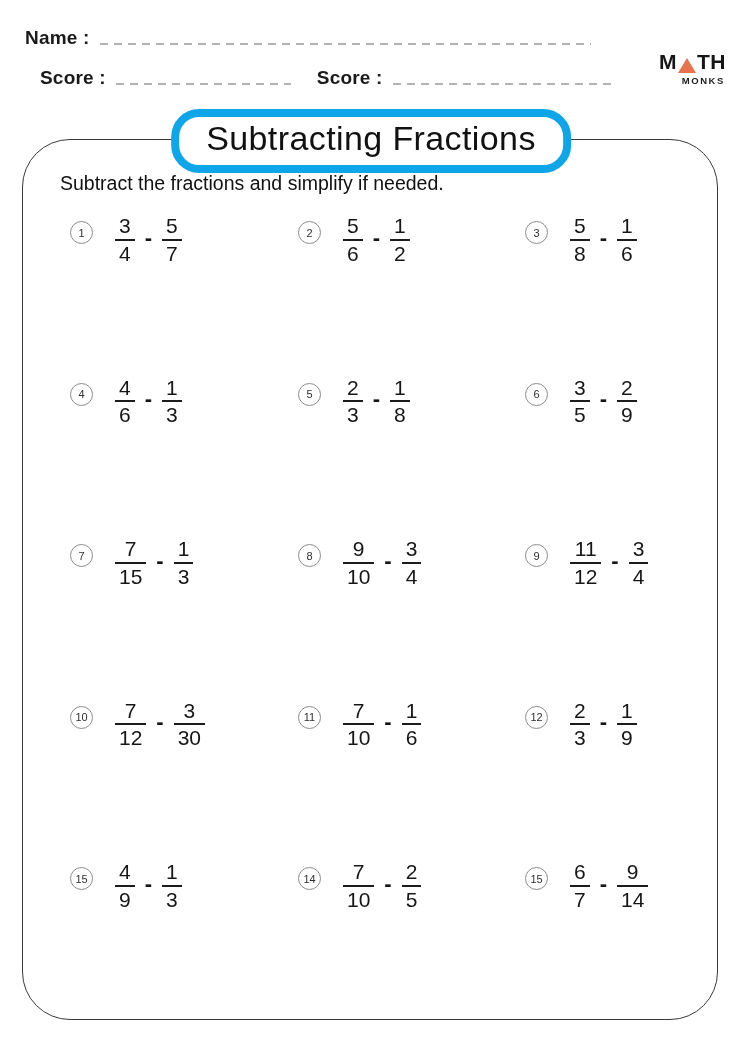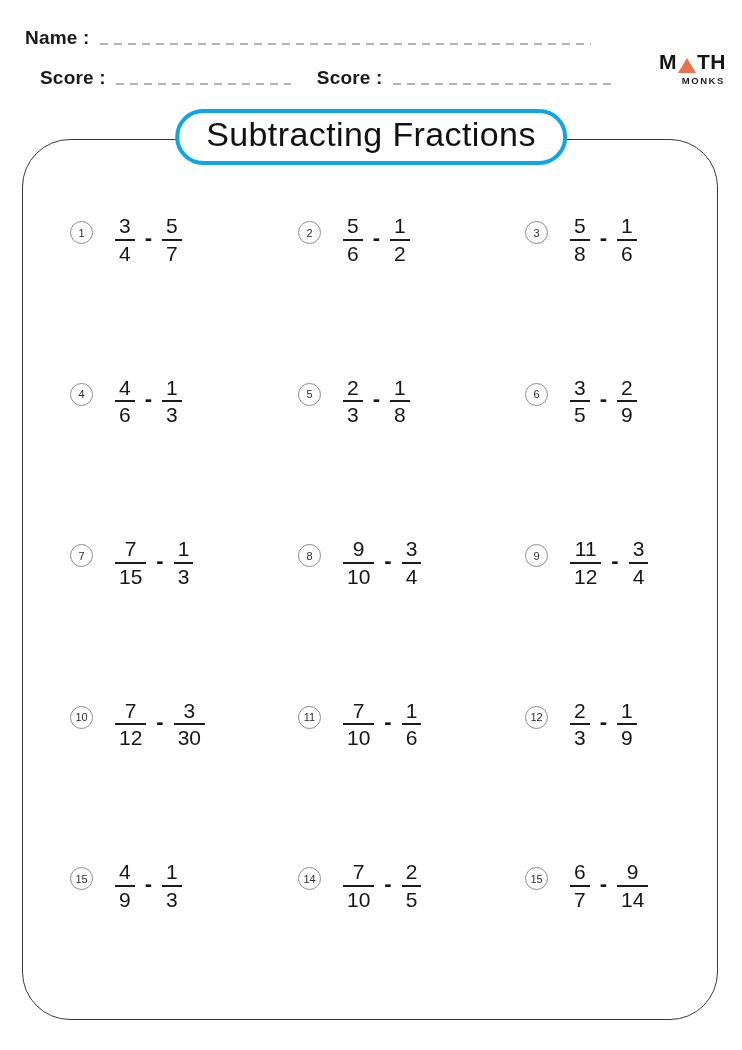--- a/index.html
+++ b/index.html
@@ -29,21 +29,21 @@
   .logo-tri {
     display:inline-block; width:0; height:0; align-self:flex-end;
     border-left:9px solid transparent; border-right:9px solid transparent;
     border-bottom:15px solid #e8724e; margin:0 1px 1px 1px;
   }
   .logo-sub { font-size:9.5px; font-weight:700; letter-spacing:1.6px; color:#1d1d1d; margin-top:1px; padding-right:1px; }
 
   
   .title-box {
     position:absolute; top:109px; left:50%; transform:translateX(-50%);
-    background:#fff; border:4px solid #0ea5e9; border-radius:28px;
+    background:#fff; border:8px solid #0ea5e9; border-radius:28px;
     padding:2px 27px 7px 27px; font-size:34px; letter-spacing:0.4px;
     white-space:nowrap; z-index:2; color:#111;
   }
 
   
   .main-box {
     position:absolute; left:22px; top:139px; width:696px; height:881px;
     border:1.6px solid #3a3a3a; border-radius:48px; z-index:1; background:#fff;
   }
 
@@ -90,20 +90,21 @@
       <span class="logo-tri" style="border-bottom-color: rgb(232, 114, 78);"></span>
       <span>TH</span>
     </div>
     <div class="logo-sub">MONKS</div>
   </div>
 
   <div class="title-box">Subtracting Fractions</div>
 
   <div class="main-box"></div>
 
+  <div class="instruction">Subtract the fractions and simplify if needed.</div>
 
   <div class="problems-grid">
     <div class="problem">
       <span class="pnum">
         <span>1</span>
       </span>
       <span class="expr">
         <span class="fraction">
           <span class="fnum">3</span>
           <span class="bar"></span>

